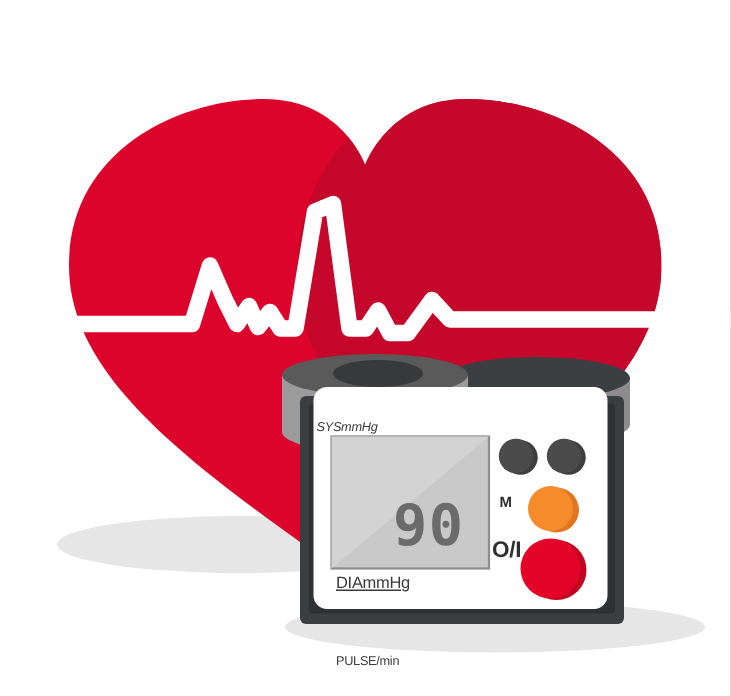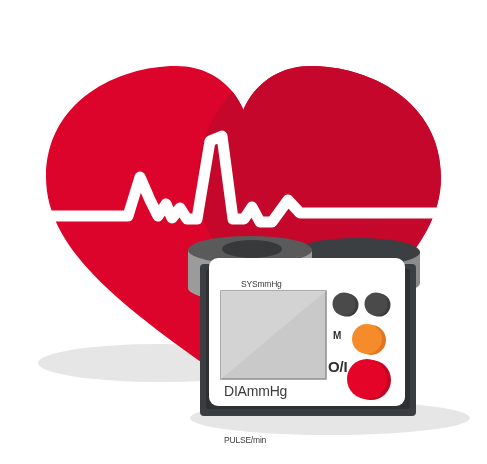--- a/index.html
+++ b/index.html
@@ -25,22 +25,22 @@
     height: 464px;
   }
   
   .lbl {
     position: absolute;
     font-family: "Liberation Sans", sans-serif;
     color: #3b3b3b;
     white-space: nowrap;
     letter-spacing: -0.2px;
   }
-  #lbl-sys  { left: 241px; top: 279px; font-size: 8.5px; }
-  #lbl-dia  { left: 224px; top: 383px; font-size: 14px; }
+  #lbl-sys  { left: 211px; top: 279px; font-size: 8.5px; font-style: italic; }
+  #lbl-dia  { left: 224px; top: 383px; font-size: 11px; text-decoration: underline; }
   #lbl-pul  { left: 224px; top: 395px; font-size: 8.5px; margin-top: 40px; }
   #lbl-m    { left: 333px; top: 330px; font-size: 10px; font-weight: bold; color:#2f2f2f;}
   #lbl-oi   { left: 328px; top: 358px; font-size: 15px; font-weight: bold; color:#2f2f2f;}
 
   
   .lcd-num {
     position: absolute;
     font-family: "DejaVu Sans Mono", monospace;
     font-weight: bold;
     color: #6b6b6b;
@@ -120,20 +120,21 @@
 
     <rect x="209" y="258" width="196" height="148" rx="9" fill="#FFFFFF"></rect>
   </svg>
 
   <svg class="layer" viewBox="0 0 487 464" xmlns="http://www.w3.org/2000/svg">
     <rect x="221" y="291" width="105" height="88" fill="#C9C9C9" stroke="#8E8E8E" stroke-width="1.5"></rect>
 
     <path d="M221,379 L326,291 L326,291 L221,291 Z" fill="#D3D3D3"></path>
   </svg>
 
+  <div class="lcd-num" id="lcd-dia">90</div>
 
   <svg class="layer" viewBox="0 0 487 464" xmlns="http://www.w3.org/2000/svg">
 
     <g>
       <circle cx="347" cy="305" r="11.5" fill="#3E3E3E"></circle>
       <circle cx="344" cy="304" r="11.5" fill="#4A4A4A"></circle>
     </g>
 
     <g>
       <circle cx="379" cy="305" r="11.5" fill="#3E3E3E"></circle>

